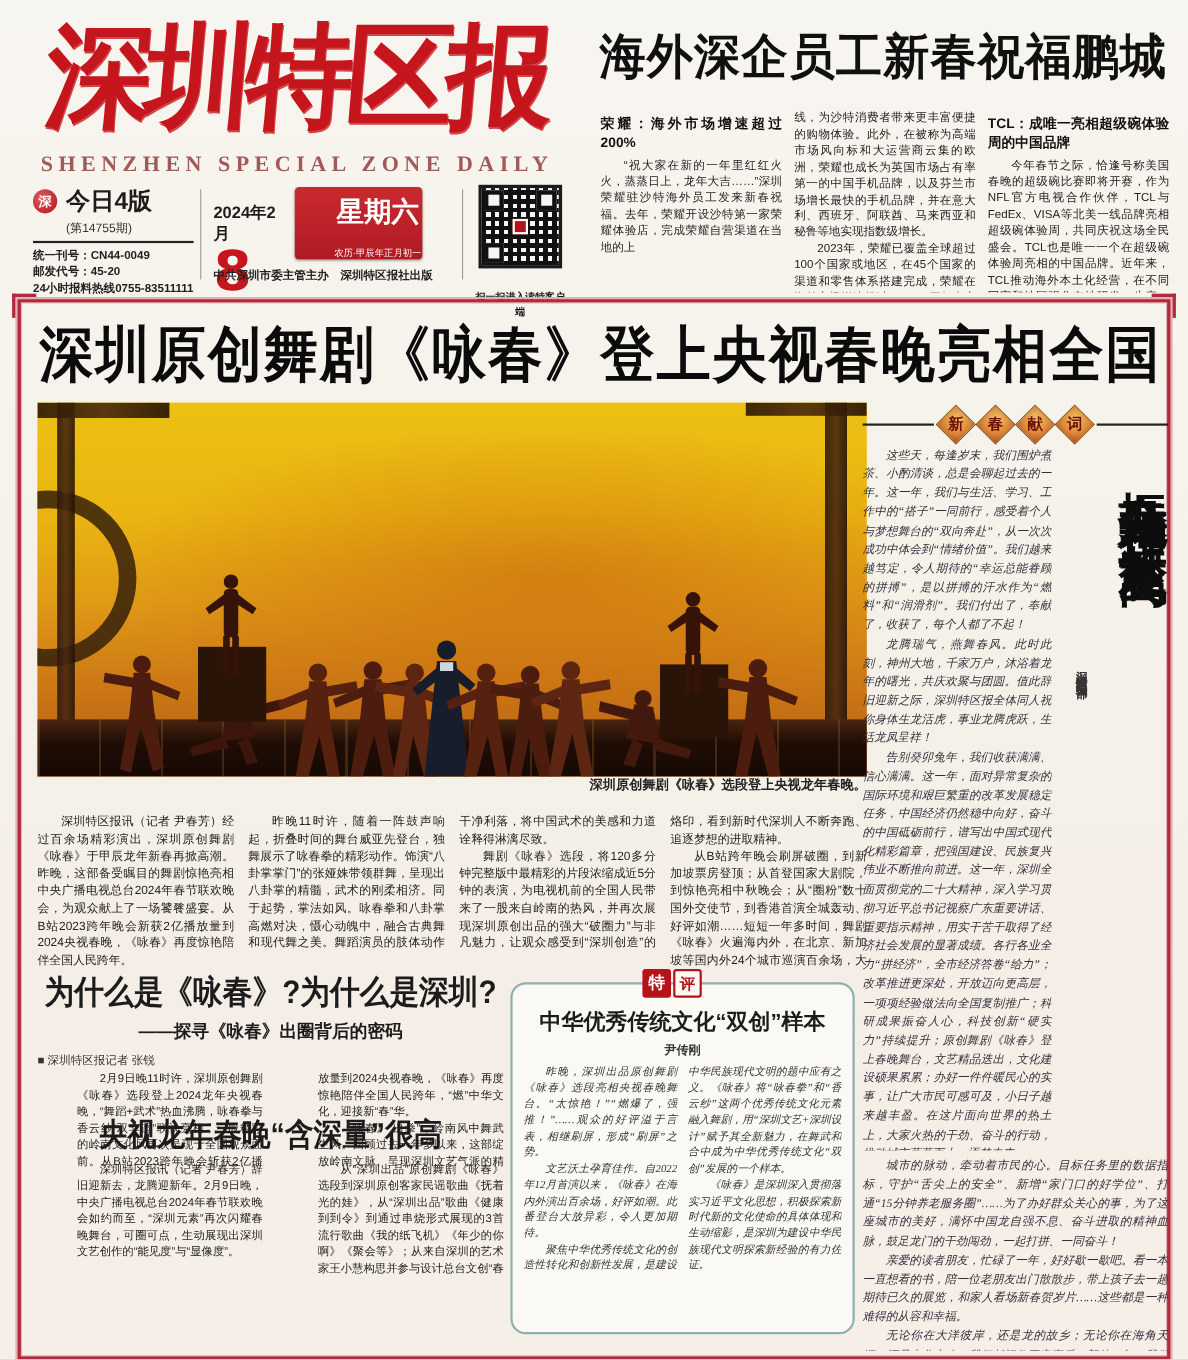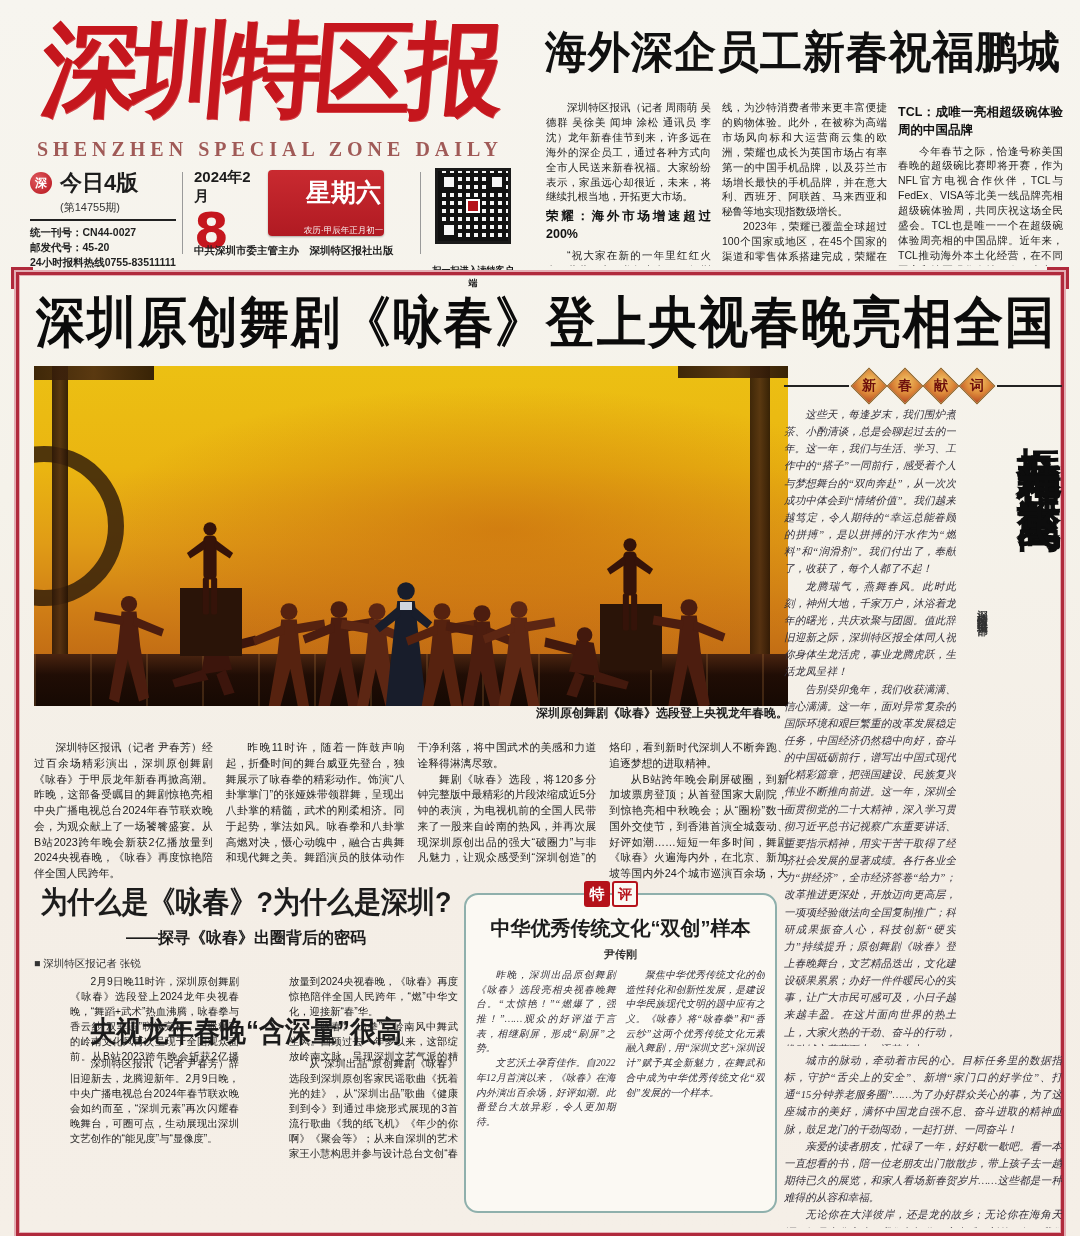--- a/index.html
+++ b/index.html
@@ -23,21 +23,21 @@
   }
   .mast-a { position:absolute; left:30px; top:168px; width:146px; }
   .mast-a .row { display:flex; align-items:center; gap:8px; }
   .logo-dot { width:22px; height:22px; border-radius:50%; background:radial-gradient(circle at 35% 35%,#e05a60,#b5121a); color:#fff; font-size:12px; font-weight:700; text-align:center; line-height:22px; }
   .ed { font-size:22px; font-weight:900; }
   .issue { font-size:11px; color:#333; margin:2px 0 4px 30px; }
   .mast-rule { border-top:2px solid #222; margin:3px 0 4px; }
   .tiny { font-size:10.5px; line-height:1.45; color:#222; font-weight:600; }
   .vdiv { position:absolute; top:172px; width:1px; height:82px; background:#9a9a9a; }
   .mast-b { position:absolute; left:194px; top:168px; width:70px; text-align:left; }
-  .mast-b .ym { font-size:15px; font-weight:700; }
+  .mast-b .ym { font-size:15px; font-weight:700;margin-top:16px; }
   .mast-b .dd { font-size:50px; font-weight:900; color:#c5161d; line-height:1.0; font-family:"DejaVu Sans",sans-serif; }
   .weekbox {
     position:absolute; left:268px; top:170px; width:116px; height:66px;
     background:linear-gradient(180deg,#c92a30,#b01a22); border-radius:4px;
     color:#fff; text-align:center; box-shadow:0 1px 2px rgba(0,0,0,.3);padding-left:35px;
   }
   .weekbox .wk { font-size:25px; font-weight:900; margin-top:6px; }
   .weekbox .lunar { font-size:8.5px; margin-top:16px; opacity:.95; }
   .publisher { position:absolute; left:194px; top:244px; width:240px; font-size:10.5px; font-weight:600; color:#222; }
   .qr-wrap { position:absolute; left:430px; top:168px; width:86px; text-align:center; }
@@ -125,21 +125,21 @@
   <div class="brand">深圳特区报</div>
   <div class="brand-en">SHENZHEN SPECIAL ZONE DAILY</div>
 
   <div class="mast-a">
     <div class="row">
       <div class="logo-dot">深</div>
       <div class="ed">今日4版</div>
     </div>
     <div class="issue">(第14755期)</div>
     <div class="mast-rule"></div>
-    <div class="tiny">统一刊号：CN44-0027</div>
+    <div class="tiny">统一刊号：CN44-0049</div>
     <div class="tiny">邮发代号：45-20</div>
     <div class="tiny">24小时报料热线0755-83511111</div>
   </div>
 
   <div class="vdiv" style="left:182px"></div>
 
   <div class="mast-b">
     <div class="ym">2024年2月</div>
     <div class="dd">8</div>
   </div>
@@ -159,21 +159,20 @@
         <i class="tr"></i>
         <i class="bl"></i>
         <span class="ct"></span>
     </div>
     <div class="qr-cap">扫一扫进入读特客户端</div>
   </div>
 
   <div class="tstory-hl">海外深企员工新春祝福鹏城</div>
   <div class="tstory-cols">
     <div class="tcol">
-      <p>深圳特区报讯（记者 周雨萌 吴德群 吴徐美 闻坤 涂松 通讯员 李沈）龙年新春佳节到来，许多远在海外的深企员工，通过各种方式向全市人民送来新春祝福。大家纷纷表示，家虽远心却很近，未来，将继续扎根当地，开拓更大市场。</p>
       <div class="subhead">荣耀：海外市场增速超过200%</div>
       <p>“祝大家在新的一年里红红火火，蒸蒸日上，龙年大吉……”深圳荣耀驻沙特海外员工发来新春祝福。去年，荣耀开设沙特第一家荣耀体验店，完成荣耀自营渠道在当地的上</p>
     </div>
     <div class="tcol">
       <p style="text-indent:0">线，为沙特消费者带来更丰富便捷的购物体验。此外，在被称为高端市场风向标和大运营商云集的欧洲，荣耀也成长为英国市场占有率第一的中国手机品牌，以及芬兰市场增长最快的手机品牌，并在意大利、西班牙、阿联酋、马来西亚和秘鲁等地实现指数级增长。</p>
       <p>2023年，荣耀已覆盖全球超过100个国家或地区，在45个国家的渠道和零售体系搭建完成，荣耀在海外市场增速超过200%，四年内实现盈利性增长，在多国市场份额占比突破10%。</p>
     </div>
     <div class="tcol">
       <div class="subhead">TCL：成唯一亮相超级碗体验周的中国品牌</div>
       <p>今年春节之际，恰逢号称美国春晚的超级碗比赛即将开赛，作为NFL官方电视合作伙伴，TCL与FedEx、VISA等北美一线品牌亮相超级碗体验周，共同庆祝这场全民盛会。TCL也是唯一一个在超级碗体验周亮相的中国品牌。近年来，TCL推动海外本土化经营，在不同国家和地区强化在地研发、生产、营销和服务，提供本地最适合的产品与服务，打造独特本土化品牌形象。</p>
@@ -278,20 +277,21 @@
     <div class="tp-badge">
       <span class="b1">特</span>
       <span class="b2">评</span>
     </div>
     <div class="tp-hl">中华优秀传统文化“双创”样本</div>
     <div class="tp-by">尹传刚</div>
     <div class="tp-body kai">
       <p>昨晚，深圳出品原创舞剧《咏春》选段亮相央视春晚舞台。“太惊艳！”“燃爆了，强推！”……观众的好评溢于言表，相继刷屏，形成“刷屏”之势。</p>
       <p>文艺沃土孕育佳作。自2022年12月首演以来，《咏春》在海内外演出百余场，好评如潮。此番登台大放异彩，令人更加期待。</p>
       <p>聚焦中华优秀传统文化的创造性转化和创新性发展，是建设中华民族现代文明的题中应有之义。《咏春》将“咏春拳”和“香云纱”这两个优秀传统文化元素融入舞剧，用“深圳文艺+深圳设计”赋予其全新魅力，在舞武和合中成为中华优秀传统文化“双创”发展的一个样本。</p>
+      <p>《咏春》是深圳深入贯彻落实习近平文化思想，积极探索新时代新的文化使命的具体体现和生动缩影，是深圳为建设中华民族现代文明探索新经验的有力佐证。</p>
 
     </div>
   </div>
 
   <div class="xc">
     <div class="xc-head">
       <div class="xc-line"></div>
       <div class="diamond">
           <span>新</span>
         </div>

